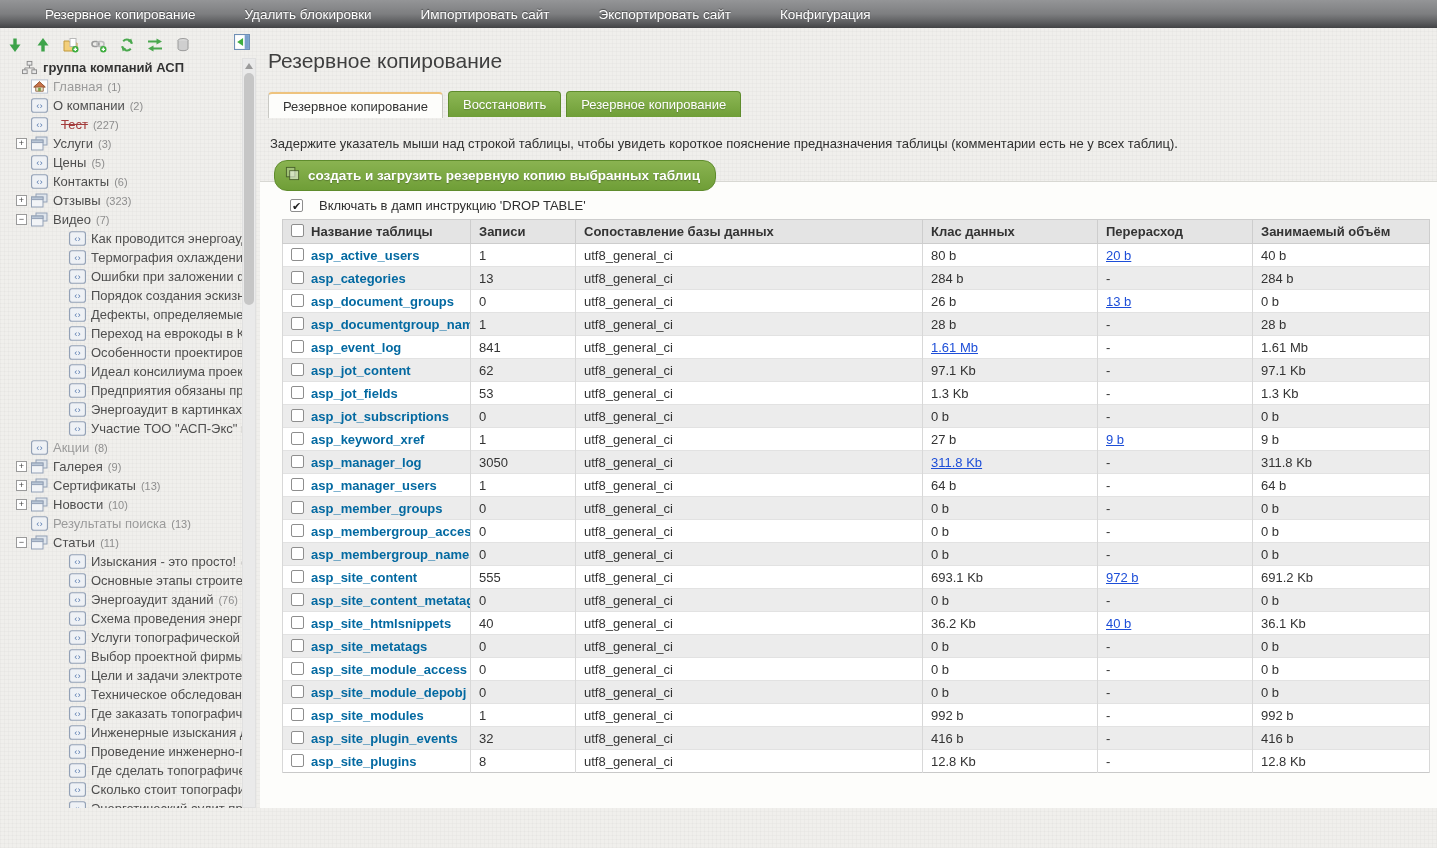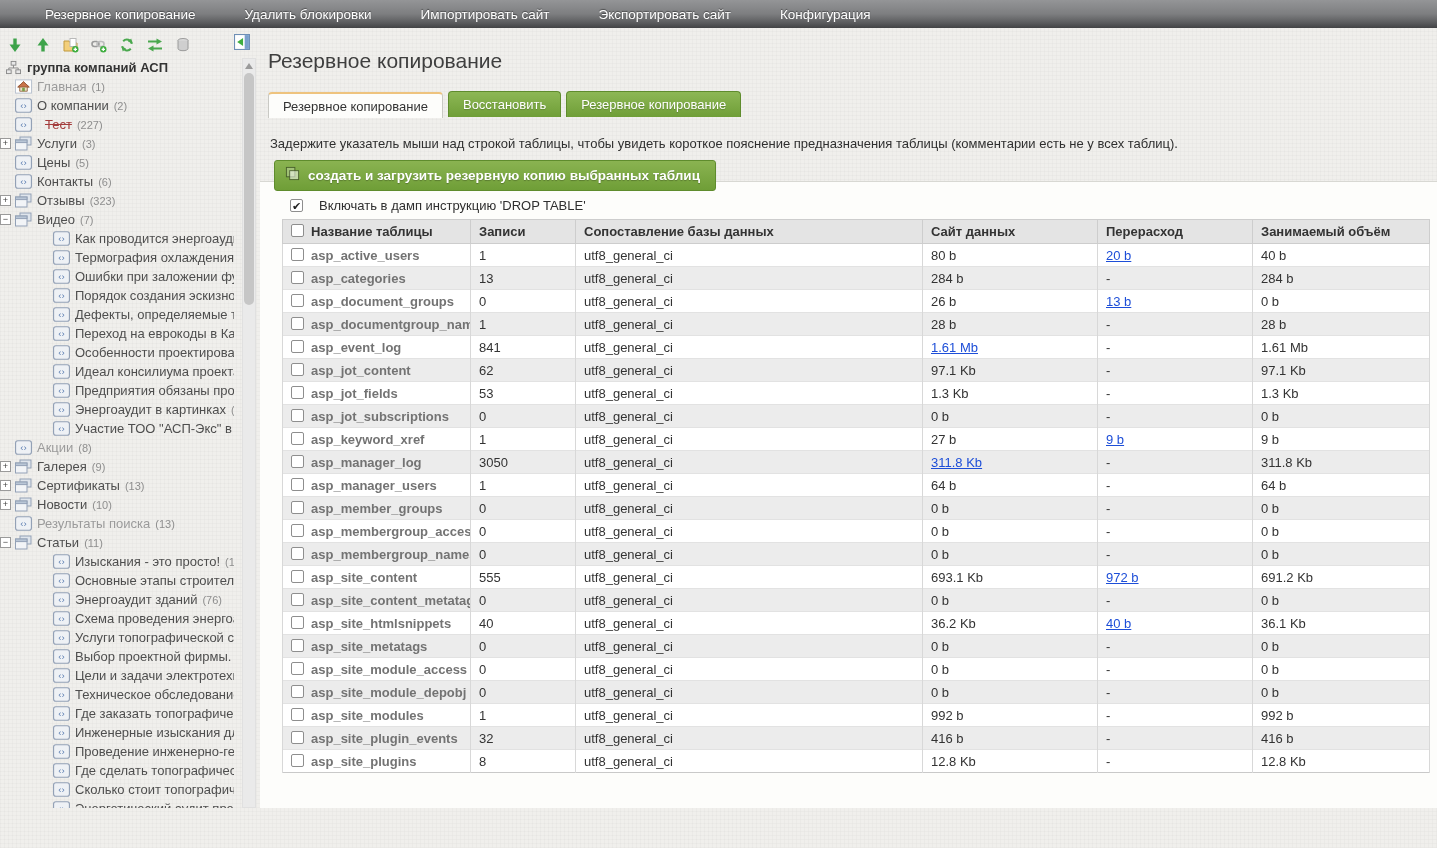--- a/index.html
+++ b/index.html
@@ -30,21 +30,21 @@
   .workspace { position:relative; height:780px; display:flex; }
   .sidebar { position:relative; width:260px; height:780px; flex:0 0 260px; }
   .content { position:relative; flex:1; height:780px; padding-left:8px; }
 
   
   .side-toolbar { height:28px; padding:5px 6px 0 6px; display:flex; gap:11px; align-items:center; }
   .tool-btn { width:17px; height:17px; display:inline-flex; align-items:center; justify-content:center; cursor:pointer; }
   .tool-btn svg { width:16px; height:16px; }
   .collapse-btn { position:absolute; right:10px; top:6px; width:16px; height:16px; cursor:pointer; }
 
-  .tree { position:absolute; left:0; top:30px; width:234px; height:750px; overflow:hidden; }
+  .tree { position:absolute; left:16px; top:30px; width:234px; height:750px; overflow:hidden; }
   .tree-row { height:19px; display:flex; align-items:center; white-space:nowrap; font-size:13px; color:#4e4e4e; cursor:pointer; }
   .tree-row .lbl.muted { color:#9b9b9b; }
   .tree-row .lbl.deleted { color:#a43c3c; text-decoration:line-through;margin-left:8px; }
   .tree-row .lbl.root { font-weight:bold; color:#333; }
   .tree-count { font-size:11px; color:#8e8e8e; margin-left:5px; }
   .toggle { width:11px; height:11px; border:1px solid #9a9a9a; background:#fff; font-size:9px; line-height:9px;
             text-align:center; color:#444; margin-right:4px; flex:0 0 11px; cursor:pointer; }
   .tgl-spacer { width:15px; flex:0 0 15px; }
   .tree-ico { width:17px; height:15px; margin-right:5px; flex:0 0 17px; display:inline-flex; }
   .tree-ico svg { width:17px; height:15px; }
@@ -60,37 +60,37 @@
   .tabs { display:flex; gap:5px; align-items:flex-end; margin:18px 0 0 0; position:relative; z-index:2; }
   .tab { height:26px; line-height:26px; padding:0 14px; font-size:13px; border-radius:4px 4px 0 0; cursor:pointer; white-space:nowrap; }
   .tab.active { background:#fdfdfb; border:1px solid #c9c9c4; border-bottom:none; border-top:2px solid #eec37e; color:#333; margin-bottom:-1px; }
   .tab.green { background:linear-gradient(#8db755,#6f9e37); border:1px solid #5f8c2d; border-bottom:none; color:#fff;
                text-shadow:0 1px 1px rgba(0,0,0,.2); }
   .tab-panel { position:absolute; left:0; top:153px; right:0; bottom:0; background:#fdfdfb; border-top:1px solid #d8d8d3; z-index:1; }
   .panel-inner { position:relative; z-index:2; }
 
   .hint { font-size:13px; color:#2f2f2f; margin:19px 0 0 2px; }
   .backup-btn { display:inline-flex; align-items:center; gap:8px; margin:9px 0 0 6px;
-                background:linear-gradient(#8ab351,#6f9e37); border:1px solid #5f8c2d; border-radius:3px;
+                background:linear-gradient(#8ab351,#6f9e37); border:1px solid #5f8c2d; border-radius:13px;
                 color:#fff; font-weight:bold; font-size:13.5px; padding:5px 15px 6px 10px; cursor:pointer;
                 text-shadow:0 1px 1px rgba(0,0,0,.25); }
   .backup-btn svg { width:15px; height:15px; }
   .drop-row { display:flex; align-items:center; gap:16px; margin:7px 0 0 14px; font-size:13px; color:#2f2f2f;padding-left:8px; }
 
   .cbx { width:13px; height:13px; border:1px solid #8e8e8e; background:#fff; display:inline-block; flex:0 0 13px;
          font-size:11px; line-height:12px; text-align:center; color:#222; cursor:pointer; border-radius:2px; }
   .cbx.checked::after { content:"\2714"; }
 
   table.backup { border-collapse:collapse; margin:6px 0 0 14px; width:1147px; background:#fff; font-size:13px; color:#333;
                  border:1px solid #c9c9c9; table-layout:fixed; }
   table.backup th { background:#e4e4e4; font-weight:bold; text-align:left; padding:4px 8px; border:1px solid #cdcdcd; height:22px; }
   table.backup td { padding:3px 8px; border-left:1px solid #d8d8d8; border-right:1px solid #d8d8d8; border-top:1px solid #e2e2e2; height:23px; overflow:hidden; white-space:nowrap; }
   table.backup tbody tr:nth-child(even) td { background:#ececec; }
   .name-cell { display:flex; gap:7px; }
-  a.tname { color:#737373; font-weight:bold; text-decoration:none; cursor:pointer; }
+  a.tname { color:#0369a1; font-weight:bold; text-decoration:none; cursor:pointer; }
   a.szlink { color:#1d4ed8; text-decoration:underline; cursor:pointer; }
   col.c0{width:188px;} col.c1{width:105px;} col.c2{width:347px;} col.c3{width:175px;} col.c4{width:155px;} col.c5{width:177px;}
 </style>
 </head>
 <body>
 
 <div class="page">
   <div class="menubar" id="menubar">
       <div class="menubar-item">Резервное копирование</div>
       <div class="menubar-item">Удалить блокировки</div>
@@ -626,21 +626,21 @@
           <thead>
               <tr id="thead-row">
                 <th>
                   <span class="name-cell">
                     <span class="cbx"></span>
                     <span>Название таблицы</span>
                   </span>
                 </th>
                 <th>Записи</th>
                 <th>Сопоставление базы данных</th>
-                <th>Сайт данных</th>
+                <th>Клас данных</th>
                 <th>Перерасход</th>
                 <th>Занимаемый объём</th>
               </tr>
             </thead>
           <tbody id="tbody">
               <tr>
                 <td>
                   <span class="name-cell">
                     <span class="cbx"></span>
                     <a class="tname">asp_active_users</a>

